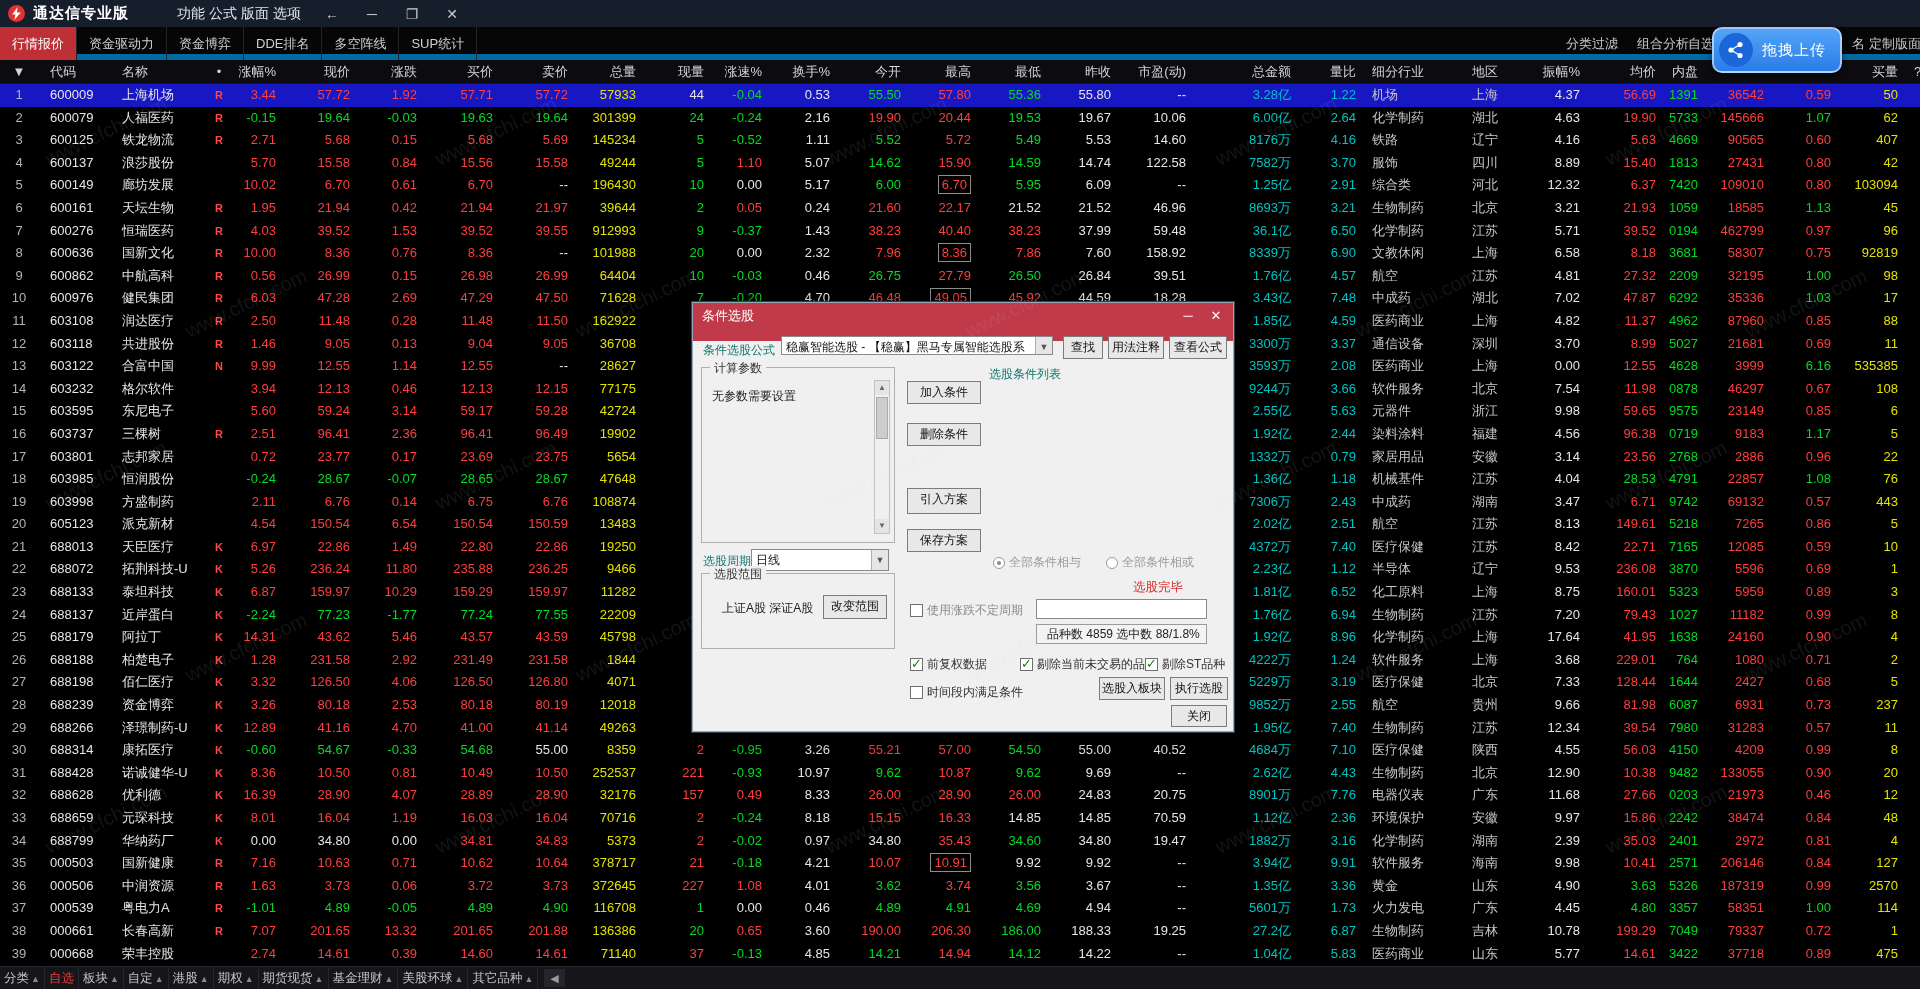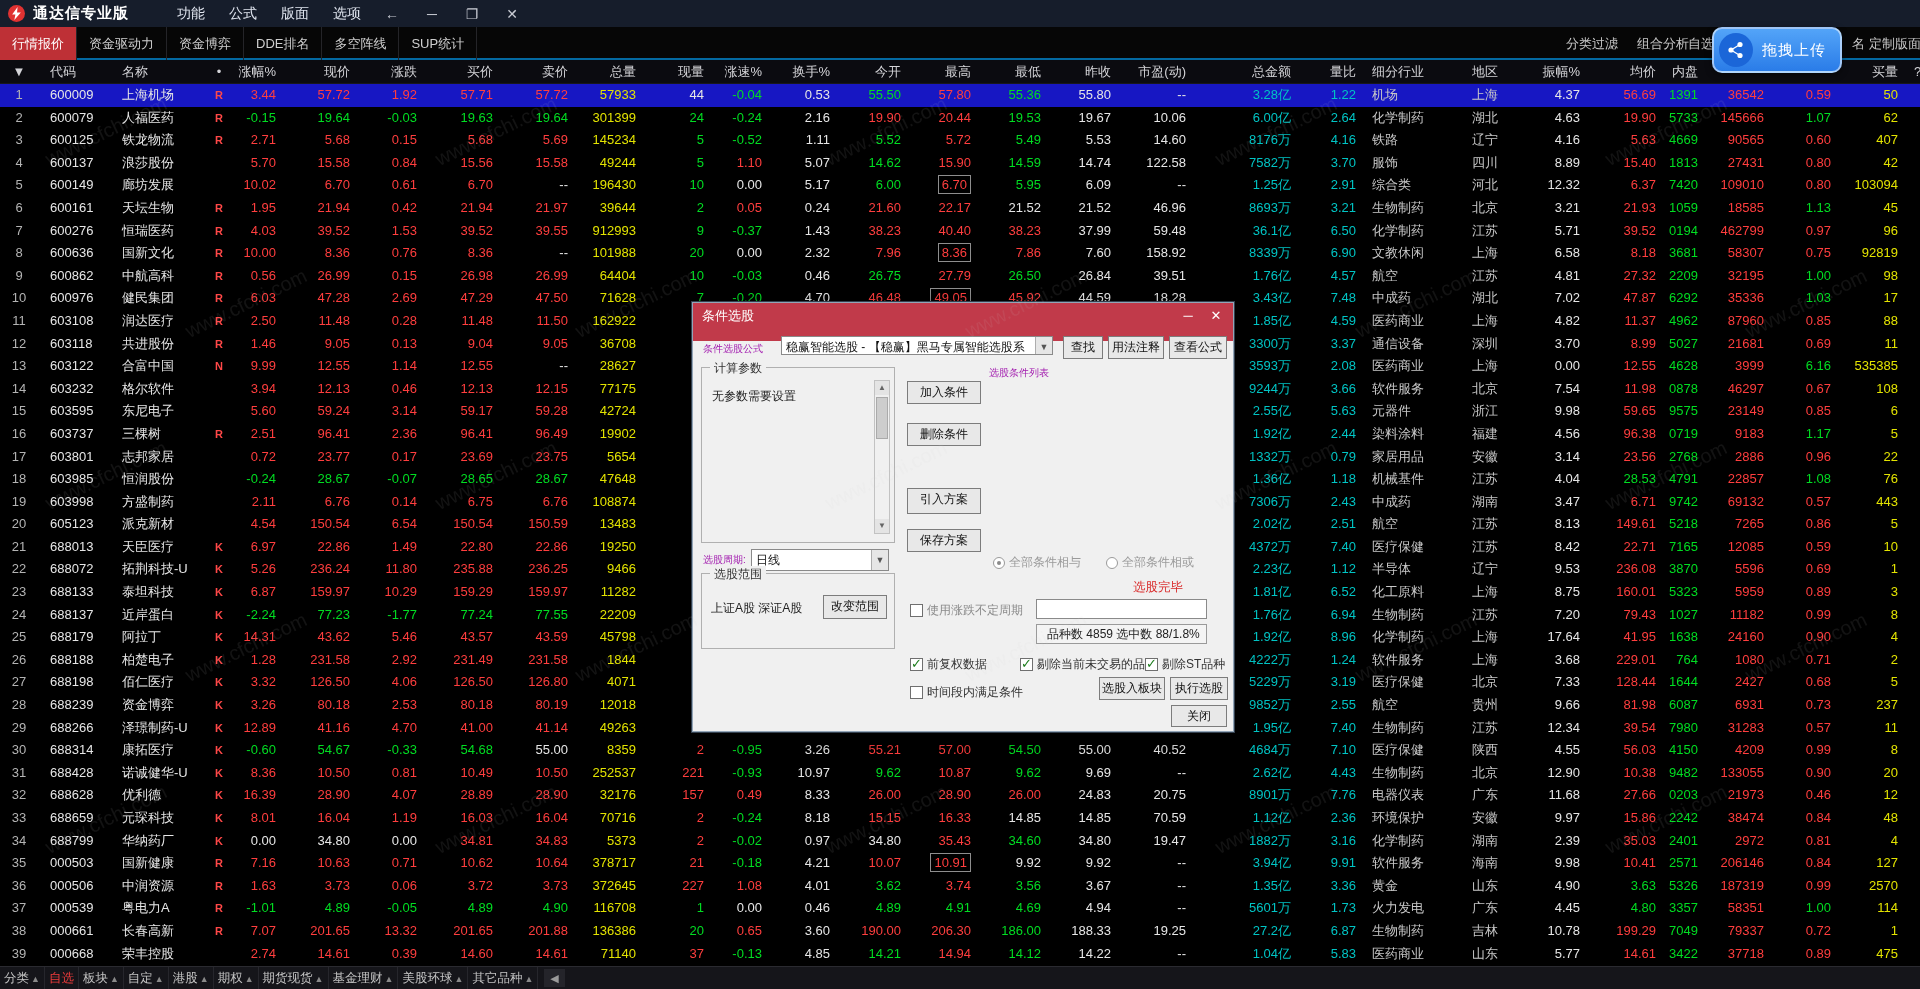--- a/index.html
+++ b/index.html
@@ -14,21 +14,21 @@
     display:flex; align-items:center; justify-content:center; flex:0 0 auto; }
   .app-title { color:#fff; font-size:15px; font-weight:bold; margin-right:48px; letter-spacing:1px; }
   .menu-items { display:flex; gap:57px; flex:1; }
   .menu-item { color:#dfe4ee; font-size:14px; cursor:default; white-space:nowrap; }
   .menu-right { display:flex; gap:22px; margin-right:14px; align-items:center; }
   .menu-right .menu-item { font-size:14px; }
   .winbtn { color:#c9ccd4; font-size:14px; width:18px; text-align:center; }
 
   
   .toolbar { position:absolute; left:0; top:27px; width:1920px; height:33px; background:#060606;
-    border-bottom:2px solid #0369a1; z-index:10; }
+    border-bottom:6px solid #0369a1; z-index:10; }
   .tb-left { position:absolute; left:0; top:0; height:33px; display:flex; }
   .tb-tab { color:#cfcfcf; font-size:13px; line-height:33px; padding:0 12px; border-right:1px solid #242428; white-space:nowrap; }
   .tb-tab.active { background:#be3036; color:#fff; }
   .tb-ritem { position:absolute; top:0; line-height:33px; color:#c8c8c8; font-size:13px; white-space:nowrap; overflow:hidden; }
 
   
   .thead { position:absolute; left:0; top:60px; width:1920px; height:24px; background:#0b0b10;
     display:grid; grid-template-columns:var(--cols); align-items:center; z-index:5;
     border-bottom:1px solid #17171d; }
   .hcell { color:#d4d4d8; font-size:13px; white-space:nowrap; overflow:hidden; }
@@ -57,21 +57,21 @@
   .btab .tri { font-size:9px; color:#8a8a8a; margin-left:2px; }
   .bback { color:#9a9a9a; font-size:11px; background:#24242a; line-height:18px; padding:0 6px; margin-left:6px; }
 
   
   .dialog { position:absolute; left:692px; top:302px; width:542px; height:430px; background:#f0f0f0;
     border:1px solid #93a5b7; box-shadow:0 0 0 1px #33404f, 4px 6px 16px rgba(0,0,0,.65); z-index:40; }
   .dlg-title { position:absolute; left:0; top:0; width:100%; height:38px; background:#c13a4a;
     color:#fff; font-size:13px; line-height:26px; padding-left:9px; }
   .dlg-min { position:absolute; right:36px; top:0; color:#fff; font-size:13px; line-height:26px; width:18px; text-align:center; }
   .dlg-close { position:absolute; right:8px; top:0; color:#fff; font-size:13px; line-height:26px; width:18px; text-align:center; }
-  .dlg-label { position:absolute; color:#a21caf; font-size:10px; white-space:nowrap; }
+  .dlg-label { position:absolute; color:#0f766e; font-size:12px; white-space:nowrap; }
   .combo { position:absolute; background:#fff; border:1px solid #8a8a8a; font-size:12px; color:#111;
     line-height:21px; padding-left:4px; white-space:nowrap; overflow:hidden; }
   .combo .arrow { position:absolute; right:0; top:0; width:17px; height:100%; background:#e6e6e6;
     border-left:1px solid #adadad; text-align:center; color:#555; font-size:9px; line-height:21px; }
   .btn { position:absolute; background:#e8e8e8; border:1px solid #7c7c7c; font-size:12px; color:#111;
     text-align:center; line-height:21px; white-space:nowrap; }
   .grp { position:absolute; border:1px solid #b0b0b0; }
   .grp-label { position:absolute; top:-8px; left:8px; background:#f0f0f0; padding:0 4px; font-size:12px; color:#333; }
   .lst-box { position:absolute; background:#fff; border:1px solid #7a7a7a; }
   .lst-item { height:20px; line-height:20px; font-size:12px; padding-left:4px; }
@@ -107,21 +107,21 @@
 <div id="stage">
 
   <div class="menubar">
     <span class="logo">
       <svg width="11" height="13" viewBox="0 0 10 12">
           <polygon points="6,0 1,7 4,7 3,12 9,5 5.5,5" fill="#fff"></polygon>
         </svg>
     </span>
     <span class="app-title">通达信专业版</span>
     <span class="menu-right">
-      <span id="menu-right-items" style="display:flex;gap:24px">
+      <span id="menu-right-items" style="display:flex;gap:4px">
           <span class="menu-item">功能</span>
           <span class="menu-item">公式</span>
           <span class="menu-item">版面</span>
           <span class="menu-item">选项</span>
         </span>
       <span class="winbtn">←</span>
       <span class="winbtn">─</span>
       <span class="winbtn">❐</span>
       <span class="winbtn">✕</span>
     </span>
@@ -1443,21 +1443,21 @@
     </div>
     <div class="done-red" style="left:440px;top:276px">选股完毕</div>
 
     <div class="dlg-label" style="left:10px;top:250px">选股周期:</div>
     <div class="combo" style="left:58px;top:246px;width:138px;height:22px">
       <span>日线</span><span class="arrow">▼</span>
     </div>
 
     <div class="grp" style="left:8px;top:270px;width:194px;height:76px">
       <span class="grp-label">选股范围</span>
-      <div style="position:absolute;left:9px;top:26px;font-size:12px;color:#222;white-space:nowrap">上证A股 深证A股</div>
+      <div style="position:absolute;left:20px;top:26px;font-size:12px;color:#222;white-space:nowrap">上证A股 深证A股</div>
     </div>
     <div class="btn" style="left:130px;top:292px;width:64px;height:24px">改变范围</div>
 
     <div class="chk" style="left:217px;top:299px;color:#8a8a8a">
       <span class="cb"></span>
         <span>使用涨跌不定周期</span>
     </div>
     <div class="edit" style="left:343px;top:296px;width:171px;height:20px"></div>
     <div class="sunken" style="left:343px;top:321px;width:171px;height:20px">品种数 4859  选中数 88/1.8%</div>
 

